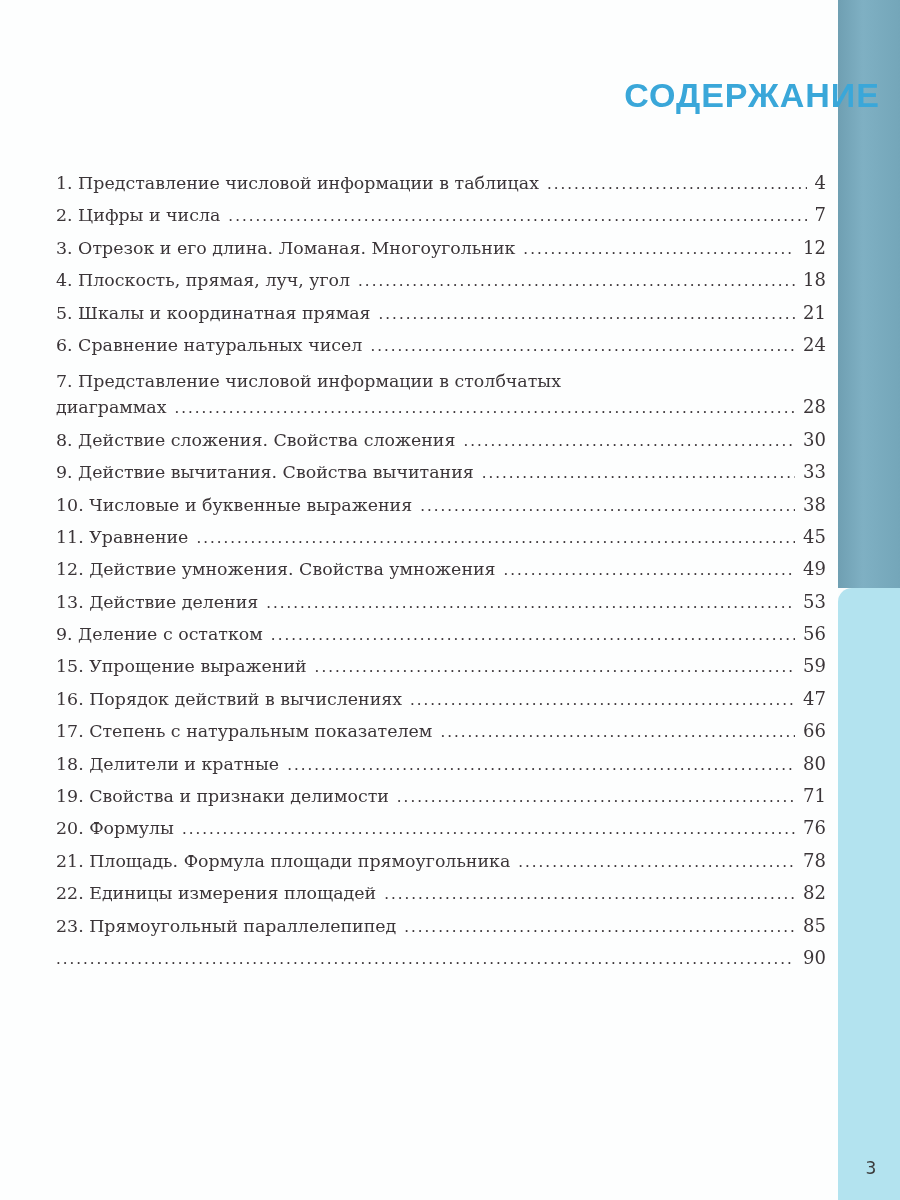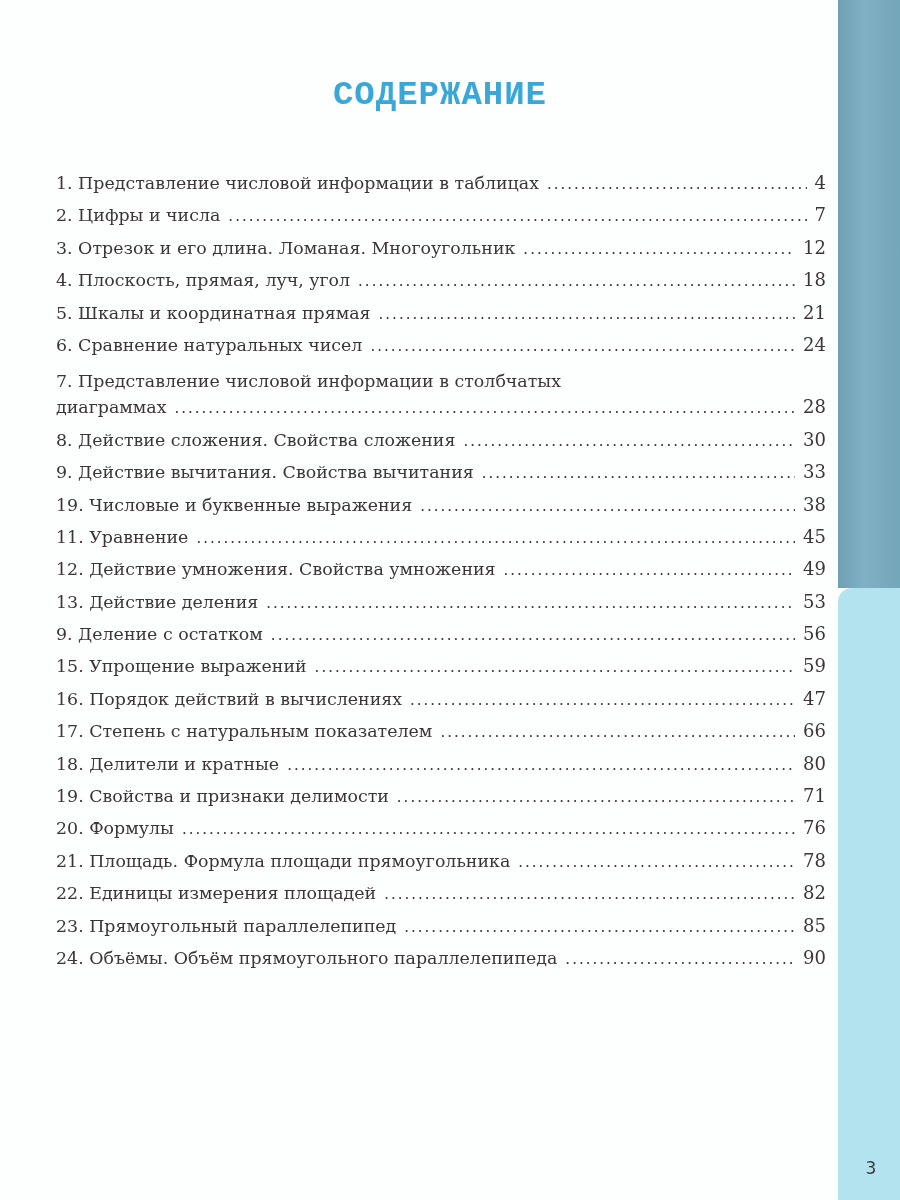--- a/index.html
+++ b/index.html
@@ -20,22 +20,22 @@
     position: absolute; left: 838px; top: 588px; width: 62px; height: 612px;
     background: #b3e3ef;
     border-top-left-radius: 14px;
   }
   .page-number {
     position: absolute; left: 856px; top: 1158px; width: 30px;
     font-family: "DejaVu Sans", "Liberation Sans", sans-serif;
     font-size: 17px; color: #3a3a3a; text-align: center;
   }
   .title {
-    position: absolute; left: 0; top: 76px; width: 880px; text-align: center;
-    font-family: Liberation Mono, monospace;
+    position: absolute; left: 0; top: 76px; width: 880px; text-align: right;
+    font-family: Liberation Sans, sans-serif;
     font-weight: bold; font-size: 34px; letter-spacing: 1px;
     color: #3aa7d9;
   }
   .toc {
     position: absolute; left: 56px; top: 172px; width: 770px;
   }
   .entry {
     display: flex; align-items: baseline; height: 32.4px;
     font-size: 17.4px; color: #3b3538; white-space: nowrap;
   }
@@ -104,21 +104,21 @@
       <span class="label">8. Действие сложения. Свойства сложения</span>
       <span class="dots"></span>
       <span class="num">30</span>
     </div>
   <div class="entry">
       <span class="label">9. Действие вычитания. Свойства вычитания</span>
       <span class="dots"></span>
       <span class="num">33</span>
     </div>
   <div class="entry">
-      <span class="label">19. Числовые и буквенные выражения</span>
+      <span class="label">10. Числовые и буквенные выражения</span>
       <span class="dots"></span>
       <span class="num">38</span>
     </div>
   <div class="entry">
       <span class="label">11. Уравнение</span>
       <span class="dots"></span>
       <span class="num">45</span>
     </div>
   <div class="entry">
       <span class="label">12. Действие умножения. Свойства умножения</span>
@@ -174,19 +174,18 @@
       <span class="label">22. Единицы измерения площадей</span>
       <span class="dots"></span>
       <span class="num">82</span>
     </div>
   <div class="entry">
       <span class="label">23. Прямоугольный параллелепипед</span>
       <span class="dots"></span>
       <span class="num">85</span>
     </div>
   <div class="entry">
-      <span class="label">24. Объёмы. Объём прямоугольного параллелепипеда</span>
       <span class="dots"></span>
       <span class="num">90</span>
     </div>
 </div>
 
 <div class="page-number">3</div>
 
 </body></html>

